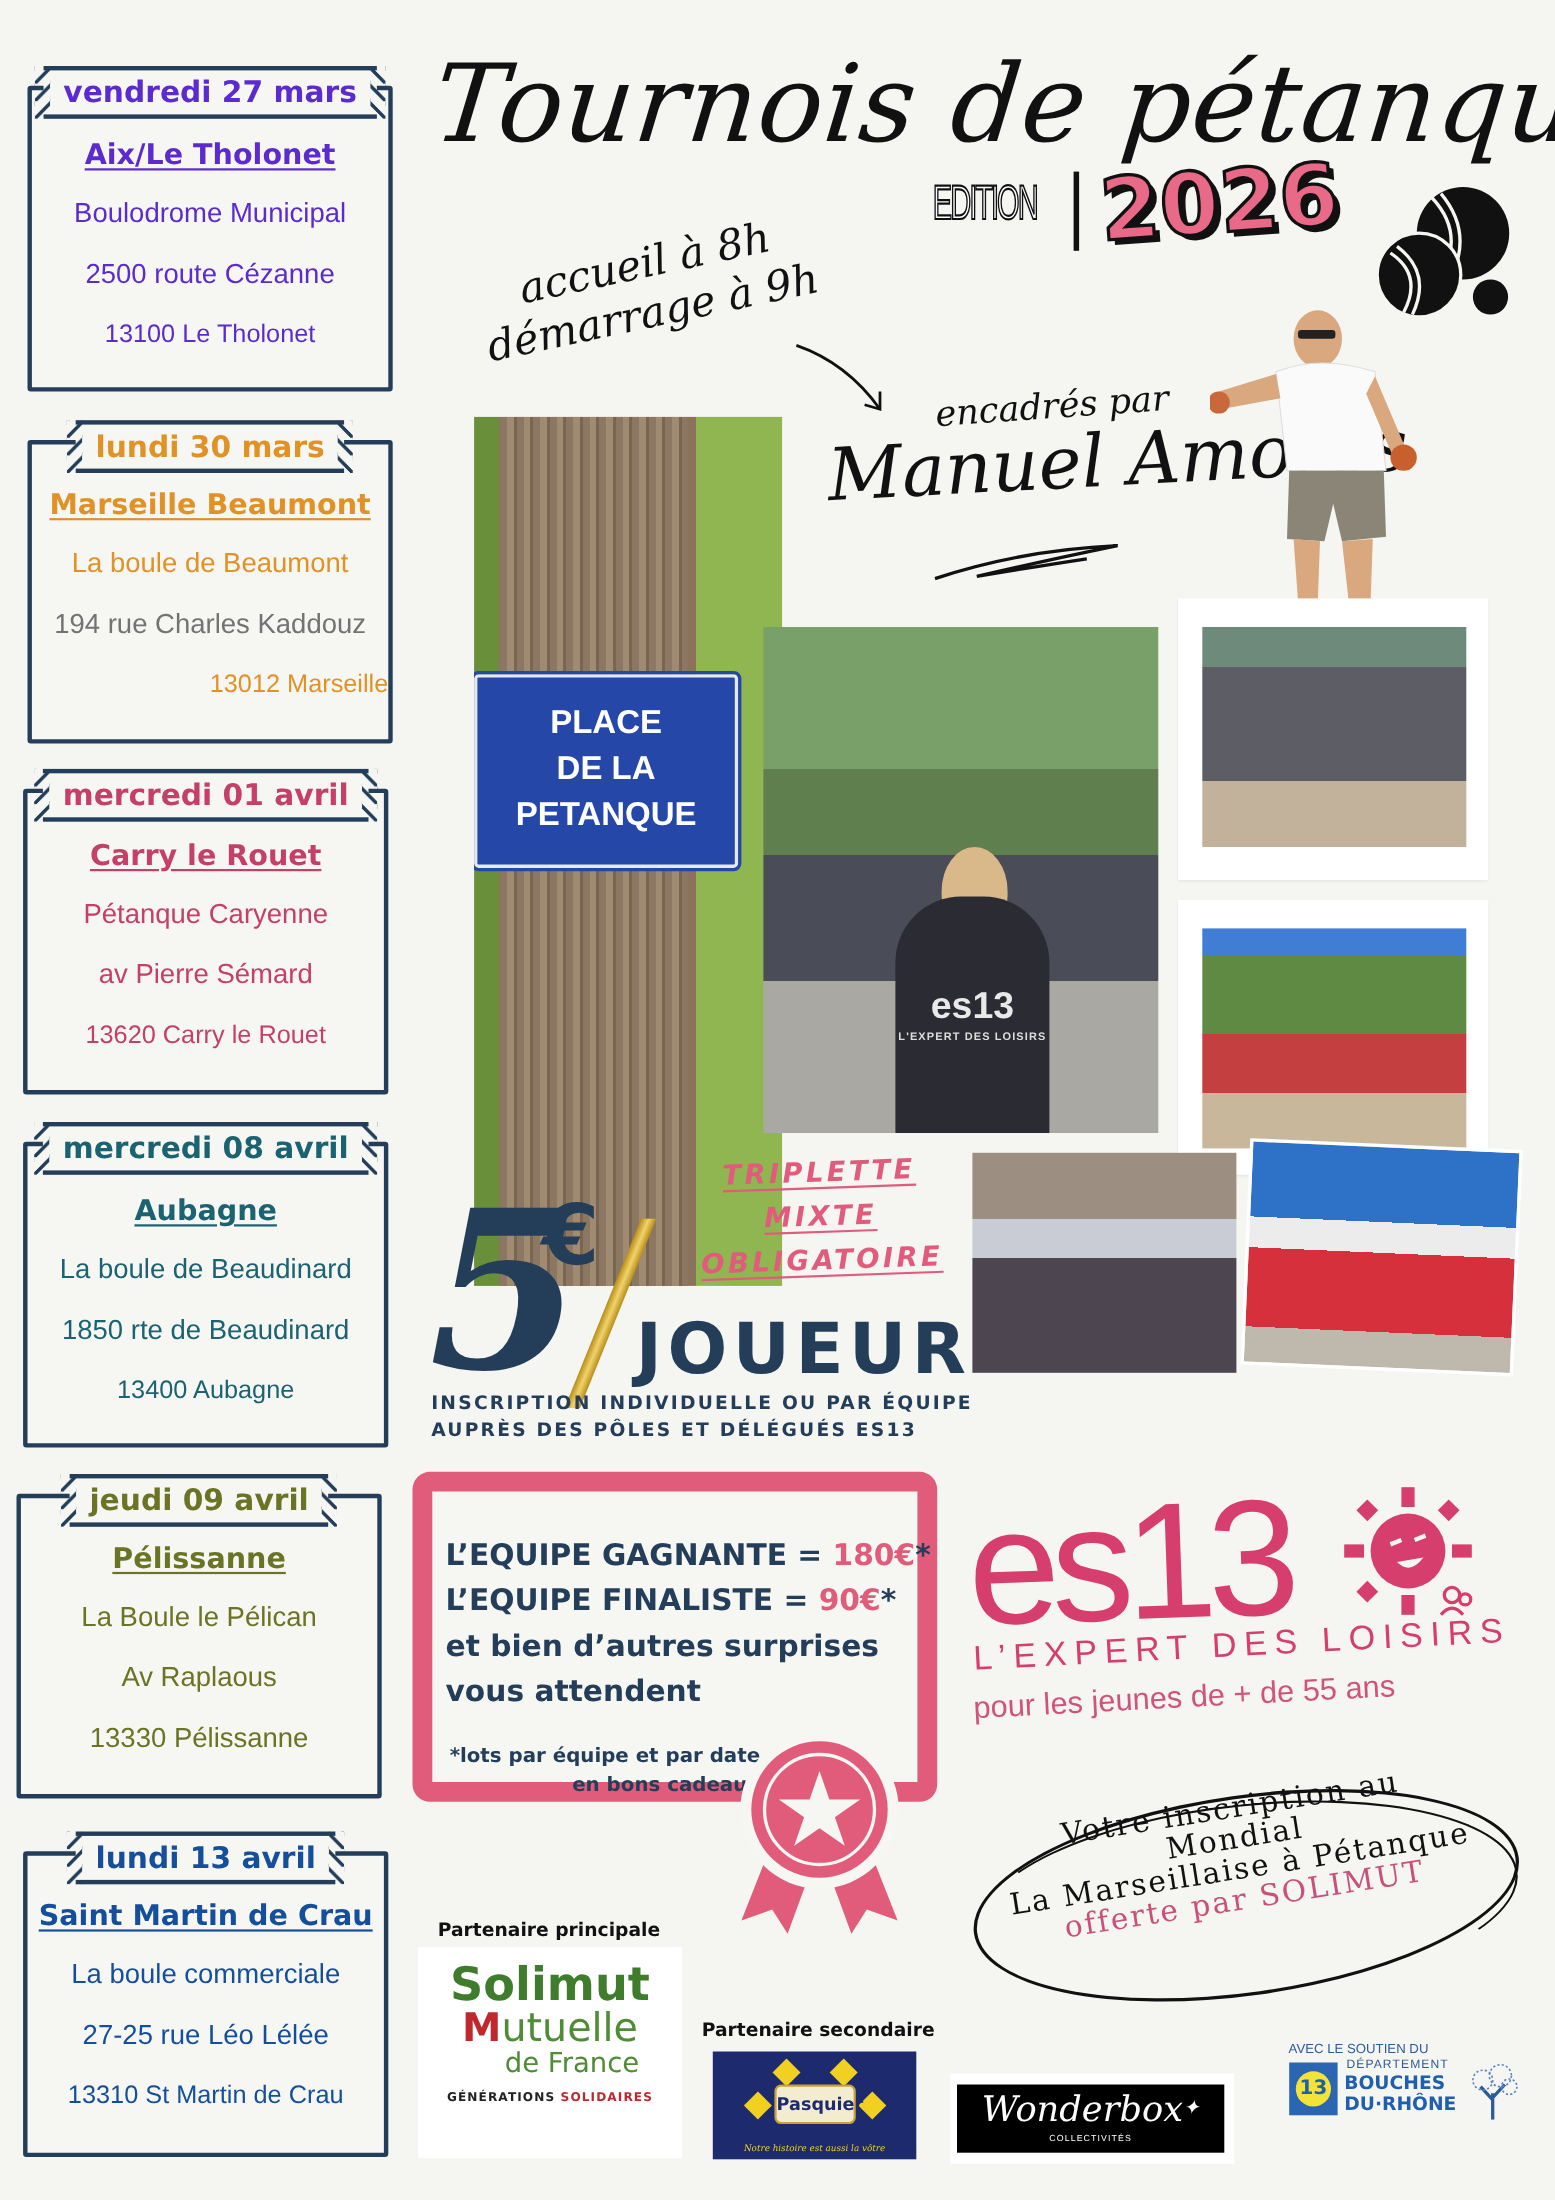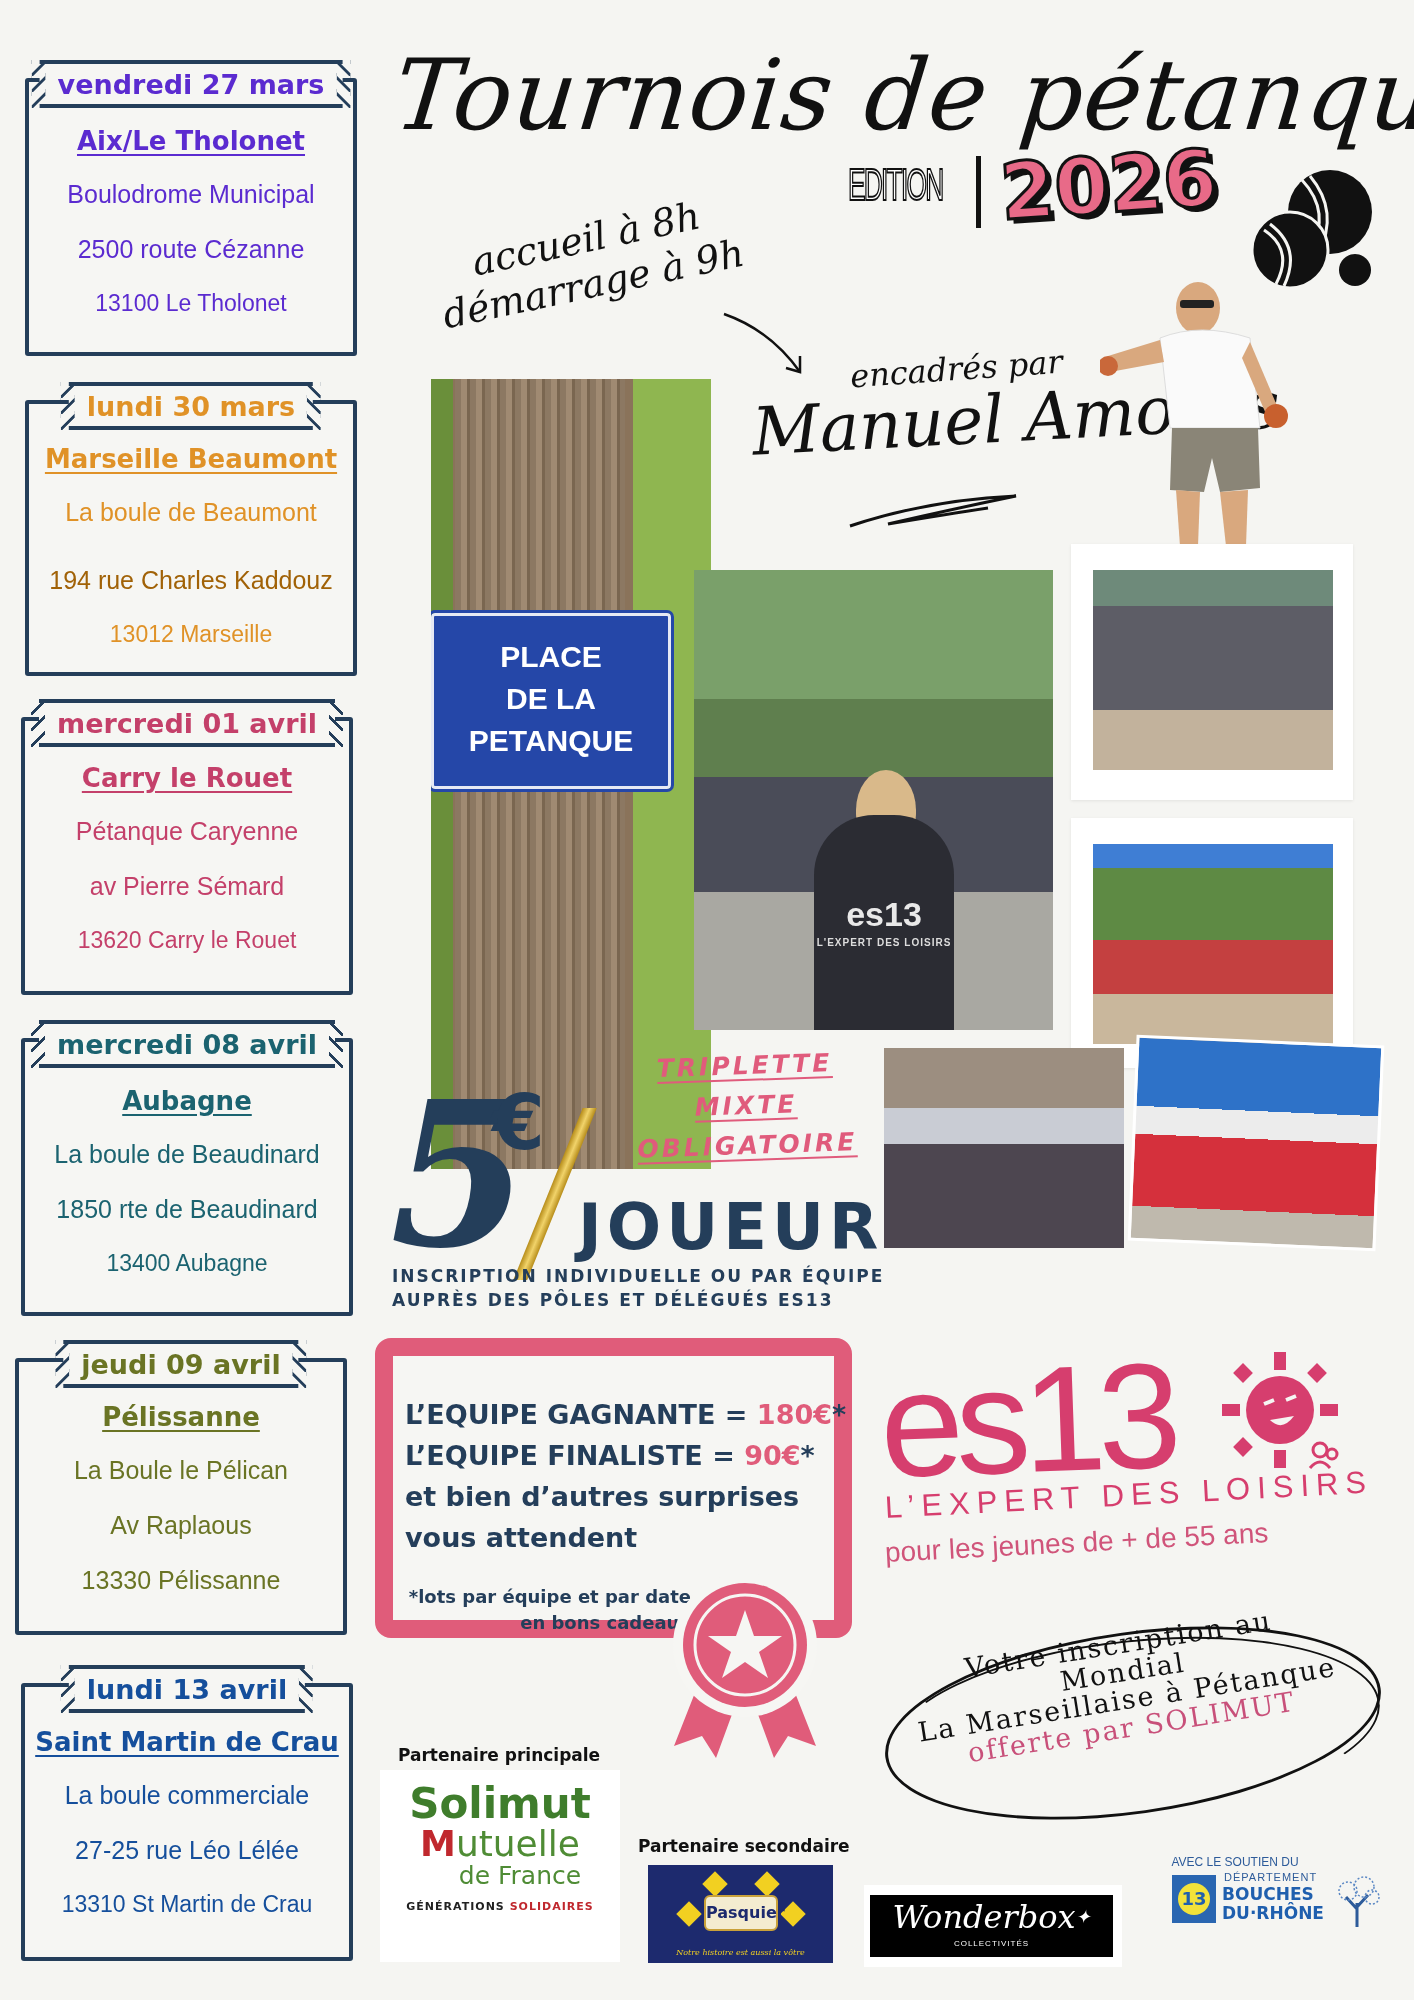--- a/index.html
+++ b/index.html
@@ -137,22 +137,22 @@
   <div class="line" style="color:#5b2bd0; margin-top:26px;">2500 route Cézanne</div>
   <div class="line" style="color:#5b2bd0; margin-top:26px; font-size:23px;">13100 Le Tholonet</div>
 </div>
 
 <div class="card" style="left:25px; top:400px; width:332px; height:276px;">
   <div class="ribbon" style="color:#e09227;">
       <span>lundi 30 mars</span>
     </div>
   <div class="place" style="color:#e09227; margin-top:40px;">Marseille Beaumont</div>
   <div class="line" style="color:#e09227; margin-top:24px;">La boule de Beaumont</div>
-  <div class="line" style="color:#a16207; margin-top:39px;">194 rue Charles Kaddouz</div>
-  <div class="line" style="color:#e09227; margin-top:26px; font-size:23px;">13012 Marseille</div>
+  <div class="line" style="color:#737373; margin-top:26px;">194 rue Charles Kaddouz</div>
+  <div class="line" style="color:#e09227; margin-top:26px; font-size:23px;text-align:right;">13012 Marseille</div>
 </div>
 
 <div class="card" style="left:21px; top:717px; width:332px; height:278px;">
   <div class="ribbon" style="color:#c4406a;">
       <span>mercredi 01 avril</span>
     </div>
   <div class="place" style="color:#c4406a; margin-top:42px;">Carry le Rouet</div>
   <div class="line" style="color:#c4406a; margin-top:24px;">Pétanque Caryenne</div>
   <div class="line" style="color:#c4406a; margin-top:26px;">av Pierre Sémard</div>
   <div class="line" style="color:#c4406a; margin-top:26px; font-size:23px;">13620 Carry le Rouet</div>

